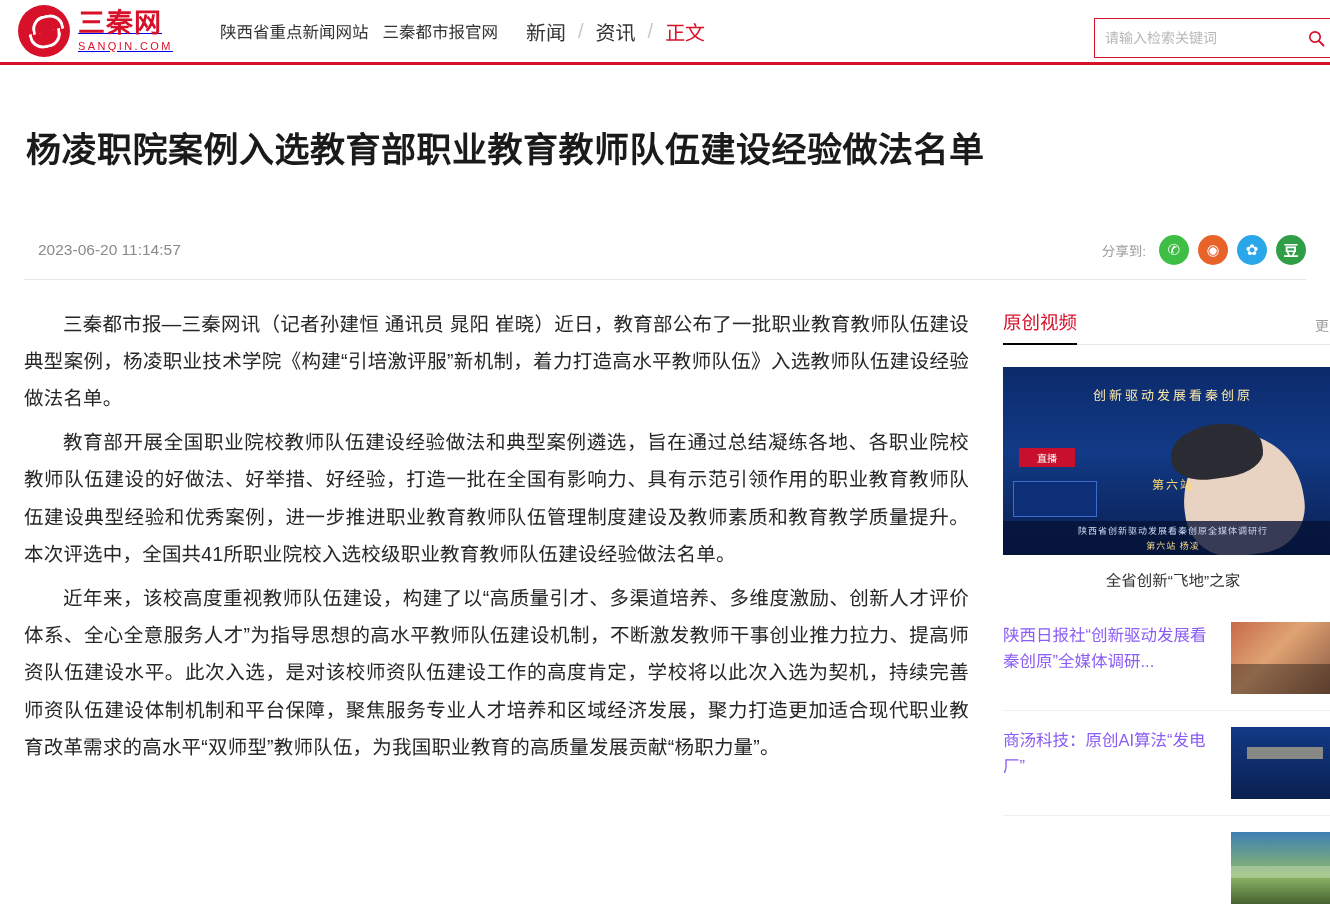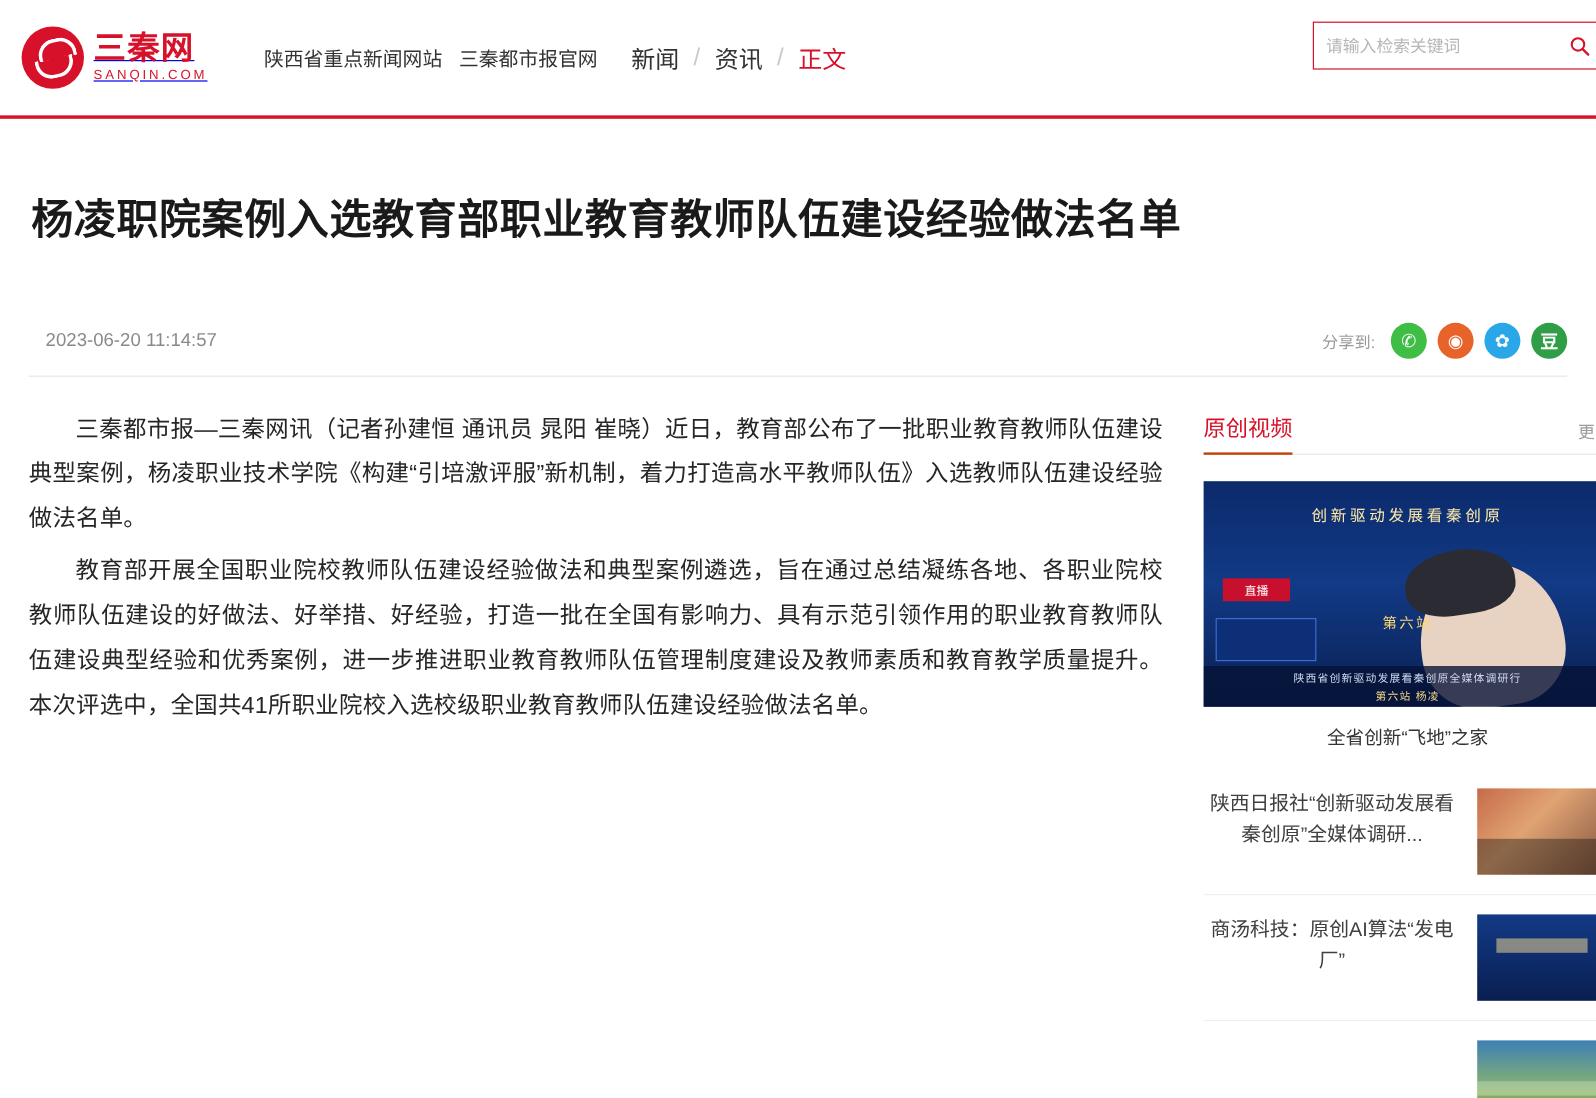--- a/index.html
+++ b/index.html
@@ -9,21 +9,21 @@
     height: 915px;
     overflow: hidden;
     background: #ffffff;
     font-family: "Liberation Sans", "DejaVu Sans", sans-serif;
     color: #222;
   }
 
   
   .site-header {
     position: relative;
-    height: 96px;
+    height: 62px;
     background: #ffffff;
     display: flex;
     align-items: center;
     padding: 0 0 0 18px;
   }
   .logo {
     display: flex;
     align-items: center;
     gap: 8px;
     width: 160px;
@@ -217,21 +217,21 @@
     border-bottom: 1px solid #e7e7e7;
     padding-bottom: 9px;
   }
   .side-title {
     font-size: 18.5px;
     color: #d8112a;
     font-weight: 400;
     position: relative;
     padding-bottom: 9px;
     margin-bottom: -10px;
-    border-bottom: 2px solid #c2410c;
+    border-bottom: 2px solid #000000;
   }
   .side-more {
     font-size: 14px;
     color: #9a9a9a;
     cursor: pointer;
     white-space: nowrap;
   }
 
   .video-card { margin-top: 22px; }
   .video-thumb {
@@ -313,22 +313,21 @@
     align-items: flex-start;
     gap: 14px;
     padding: 16px 0 16px 0;
     border-top: 1px solid #efefef;
   }
   .news-item:first-child { border-top: none; }
   .news-text {
     flex: 1 1 auto;
     font-size: 16.5px;
     line-height: 1.62;
-    color: #404040;
-    text-align: center;
+    color: #8b5cf6;
   }
   .news-thumb {
     width: 112px; height: 72px;
     flex: 0 0 auto;
     overflow: hidden;
     position: relative;
   }
   .thumb-a { background: linear-gradient(135deg,#c76b4a 0%,#e0a373 40%,#7a4e3a 100%); }
   .thumb-a::after {
     content: "";
@@ -403,20 +402,21 @@
     </div>
   </div>
 
   <div class="divider"></div>
 
   <div class="content-wrap">
 
     <div class="article-body">
       <p>三秦都市报—三秦网讯（记者孙建恒 通讯员 晁阳 崔晓）近日，教育部公布了一批职业教育教师队伍建设典型案例，杨凌职业技术学院《构建“引培激评服”新机制，着力打造高水平教师队伍》入选教师队伍建设经验做法名单。</p>
       <p>教育部开展全国职业院校教师队伍建设经验做法和典型案例遴选，旨在通过总结凝练各地、各职业院校教师队伍建设的好做法、好举措、好经验，打造一批在全国有影响力、具有示范引领作用的职业教育教师队伍建设典型经验和优秀案例，进一步推进职业教育教师队伍管理制度建设及教师素质和教育教学质量提升。本次评选中，全国共41所职业院校入选校级职业教育教师队伍建设经验做法名单。</p>
+      <p>近年来，该校高度重视教师队伍建设，构建了以“高质量引才、多渠道培养、多维度激励、创新人才评价体系、全心全意服务人才”为指导思想的高水平教师队伍建设机制，不断激发教师干事创业推力拉力、提高师资队伍建设水平。此次入选，是对该校师资队伍建设工作的高度肯定，学校将以此次入选为契机，持续完善师资队伍建设体制机制和平台保障，聚焦服务专业人才培养和区域经济发展，聚力打造更加适合现代职业教育改革需求的高水平“双师型”教师队伍，为我国职业教育的高质量发展贡献“杨职力量”。</p>
     </div>
 
     <aside class="sidebar">
 
       <div class="side-head">
         <span class="side-title">原创视频</span>
         <span class="side-more">更多</span>
       </div>
 
       <div class="video-card">

